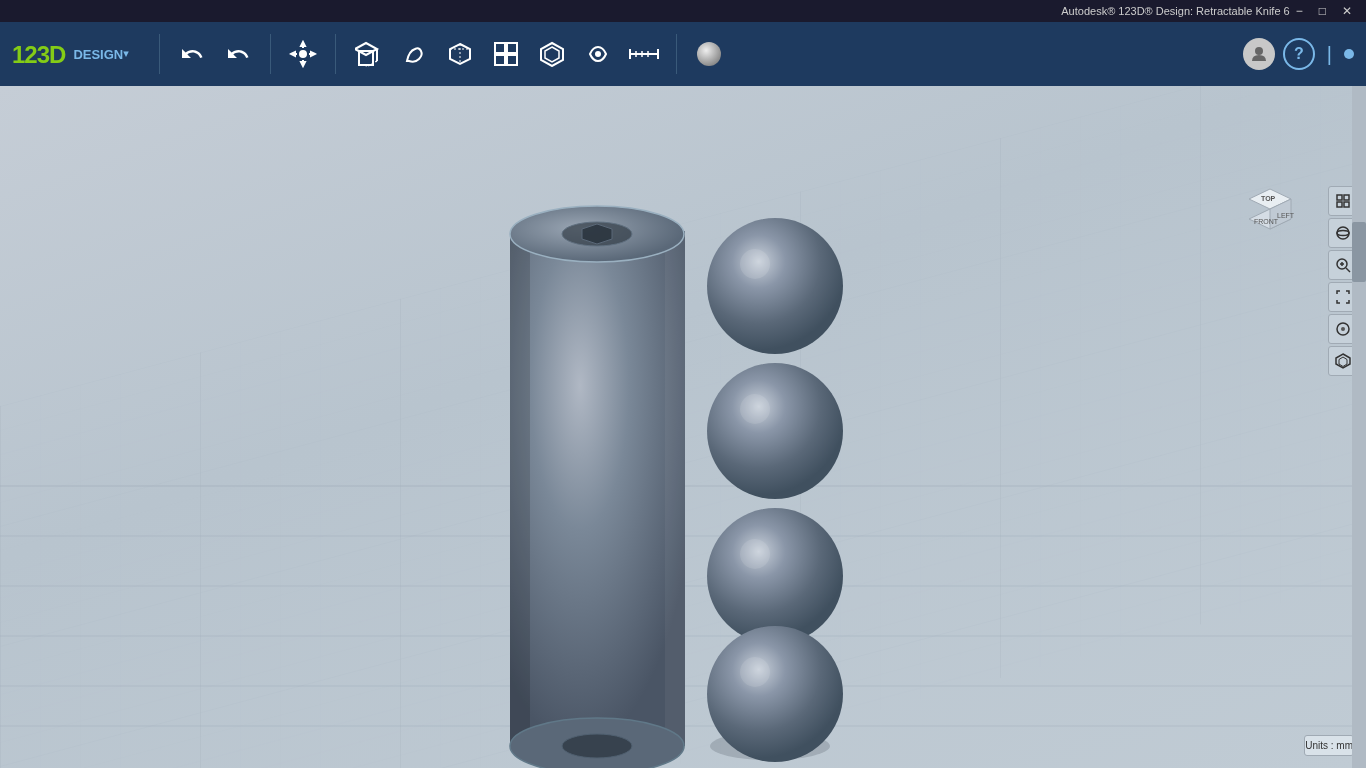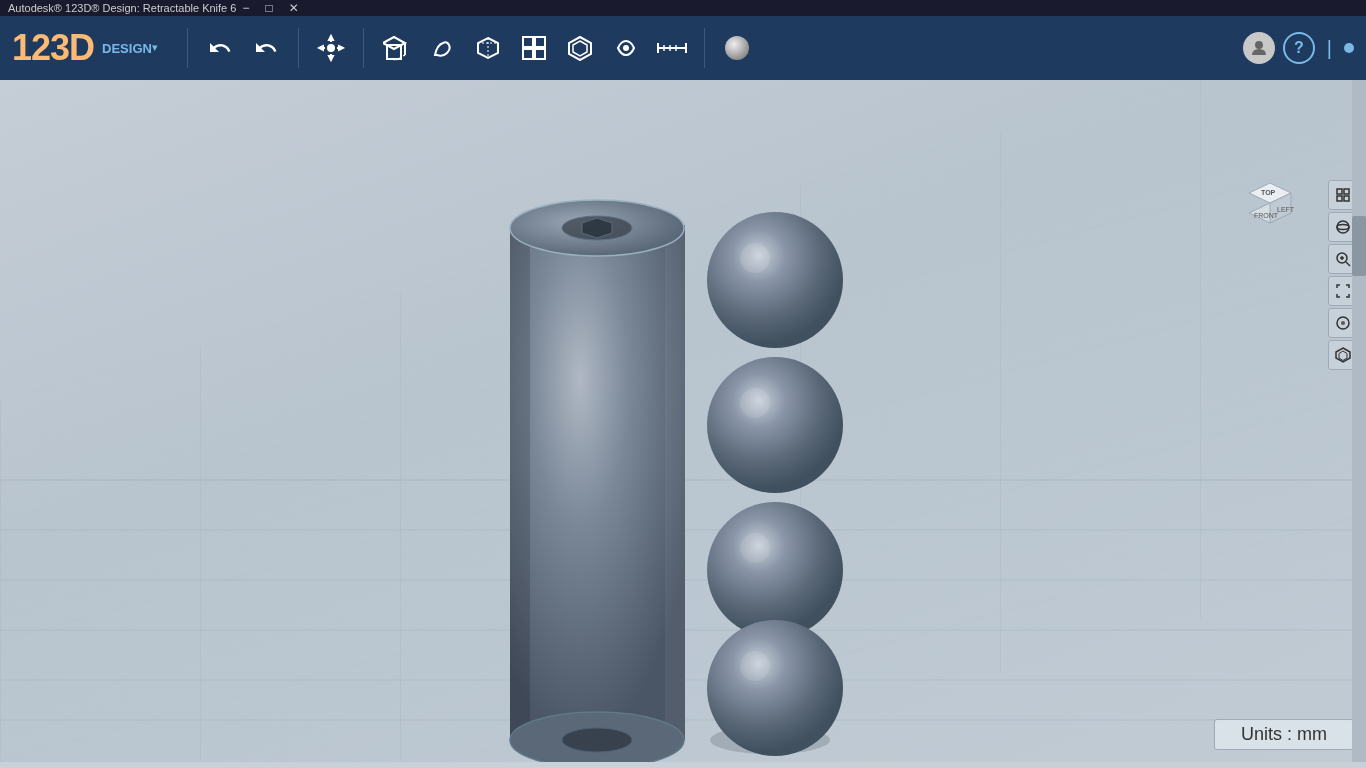--- a/index.html
+++ b/index.html
@@ -1,21 +1,21 @@
 <!DOCTYPE html>
 <html><head>
   <meta charset="utf-8">
   <style>
     * { margin: 0; padding: 0; box-sizing: border-box; }
     body { width: 1366px; height: 768px; overflow: hidden; background: #c8d0d8; font-family: Arial, sans-serif; user-select: none; }
 
     
     #title-bar {
-      width: 100%; height: 16px; background: #1a1a2e;
-      display: flex; align-items: center; justify-content: flex-start;
+      width: 100%; height: 22px; background: #1a1a2e;
+      display: flex; align-items: center; justify-content: flex-end;
       padding: 0 8px;
     }
     #title-bar-text { color: #ccc; font-size: 11px; }
     #title-bar-controls { display: flex; gap: 4px; }
     .title-btn { color: #ccc; font-size: 12px; padding: 0 6px; cursor: pointer; }
 
     
     #toolbar {
       width: 100%; height: 64px; background: #1e3a5f;
       display: flex; align-items: center; padding: 0 12px; gap: 0;
@@ -73,21 +73,21 @@
       width: 30px; height: 30px; background: rgba(200,210,220,0.85);
       border: 1px solid #a0aab4; border-radius: 3px;
       display: flex; align-items: center; justify-content: center;
       cursor: pointer; font-size: 14px; color: #333;
     }
 
     
     #units-label {
       position: absolute; bottom: 12px; right: 12px;
       background: rgba(220,228,235,0.9); border: 1px solid #a0aab4;
-      padding: 4px 26px; border-radius: 3px; font-size: 18px; color: #333;
+      padding: 4px 0; border-radius: 3px; font-size: 10px; color: #333;
     }
 
     
     #scrollbar-right {
       position: absolute; right: 0; top: 0; bottom: 0; width: 14px;
       background: #b0bac4;
     }
     .scroll-thumb {
       width: 14px; height: 60px; background: #8a96a2; position: absolute; top: 20%;
       border-radius: 2px;
@@ -101,21 +101,21 @@
   <div id="title-bar-controls">
     <span class="title-btn">−</span>
     <span class="title-btn">□</span>
     <span class="title-btn">✕</span>
   </div>
 </div>
 
 <div id="toolbar">
   <div id="logo-area">
     <span id="logo-text">
-      <span style="color:#fdba74;font-size:36px;font-weight:bold;">123D</span>
+      <span style="color:#84cc16;font-size:24px;font-weight:bold;">123D</span>
     </span>
     <div style="display:flex;flex-direction:row;margin-left:2px;">
       <span style="color:#7ab8e8;font-size:13px;font-weight:bold;">DESIGN</span>
       <span style="color:#7ab8e8;font-size:11px;">▾</span>
     </div>
   </div>
 
   <div class="toolbar-separator"></div>
 
   <div class="tool-group">

